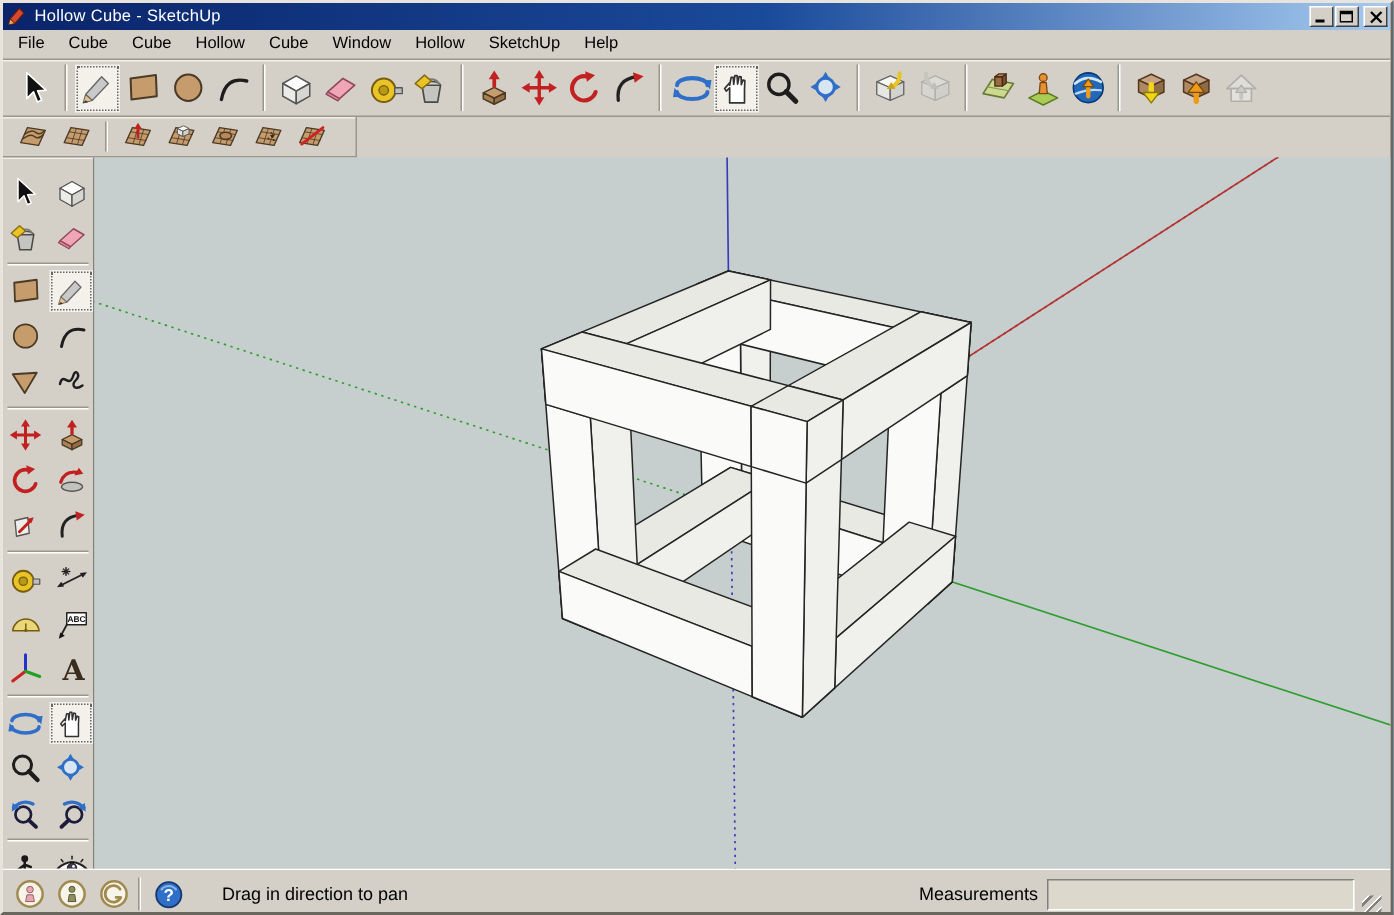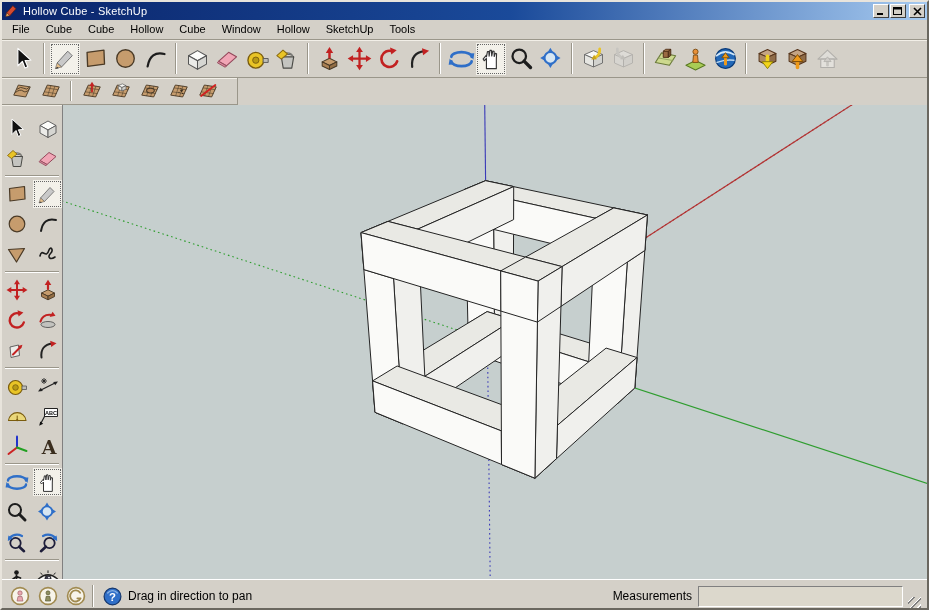--- a/index.html
+++ b/index.html
@@ -38,21 +38,21 @@
   .palrow{display:flex;justify-content:center;gap:2px;height:30px;align-items:center;}
   .palette .tool{width:29px;height:28px;}
   .palsep{height:2px;margin:2px 3px;border-top:1px solid #9a968a;border-bottom:1px solid #fff;}
   .viewport{flex:1;position:relative;background:#c6cfce;}
   .viewport svg{display:block;}
   
   .statusbar{height:33px;display:flex;align-items:center;background:#d4d0c8;
     border-top:1px solid #fff;padding:0 6px;}
   .stico{display:flex;align-items:center;justify-content:center;width:24px;height:24px;}
   .stsep{width:2px;height:22px;margin:0 6px 0 4px;border-left:1px solid #9a968a;border-right:1px solid #fff;}
-  .sttext{margin-left:4px;flex:1;font-size:12px;}
+  .sttext{margin-left:24px;flex:1;font-size:12px;}
   .mlabel{margin-right:6px;font-size:12px;}
   .measure-box{width:205px;height:21px;background:#dcd8cc;border:1px solid;
     border-color:#808080 #fff #fff #808080;font-family:"Liberation Sans",sans-serif;
     font-size:11px;padding:0 4px;outline:none;}
   .grip{width:13px;height:13px;margin-left:5px;align-self:flex-end;margin-bottom:2px;
     background:repeating-linear-gradient(135deg,transparent 0 3px,#fff 3px 4px,#808080 4px 5.5px);}
 </style>
 </head>
 <body>
 
@@ -83,21 +83,21 @@
 
   <div class="menubar" id="menubar">
       <span class="menuitem">File</span>
       <span class="menuitem">Cube</span>
       <span class="menuitem">Cube</span>
       <span class="menuitem">Hollow</span>
       <span class="menuitem">Cube</span>
       <span class="menuitem">Window</span>
       <span class="menuitem">Hollow</span>
       <span class="menuitem">SketchUp</span>
-      <span class="menuitem">Tools</span>
+      <span class="menuitem">Help</span>
     </div>
   <div class="toolbar tb1" id="tb-main">
       <span class="tool">
         <svg viewBox="0 0 24 24" width="27" height="27">
           <polygon points="7,3 7,18.5 11,14.5 13.3,20.5 15.8,19.3 13.4,13.8 18.5,13.5" fill="#111" stroke="#fff" stroke-width="1" stroke-linejoin="round"></polygon>
         </svg>
       </span>
       <span class="tbsep"></span>
       <span class="tool selected">
         <svg viewBox="0 0 24 24" width="27" height="27">

